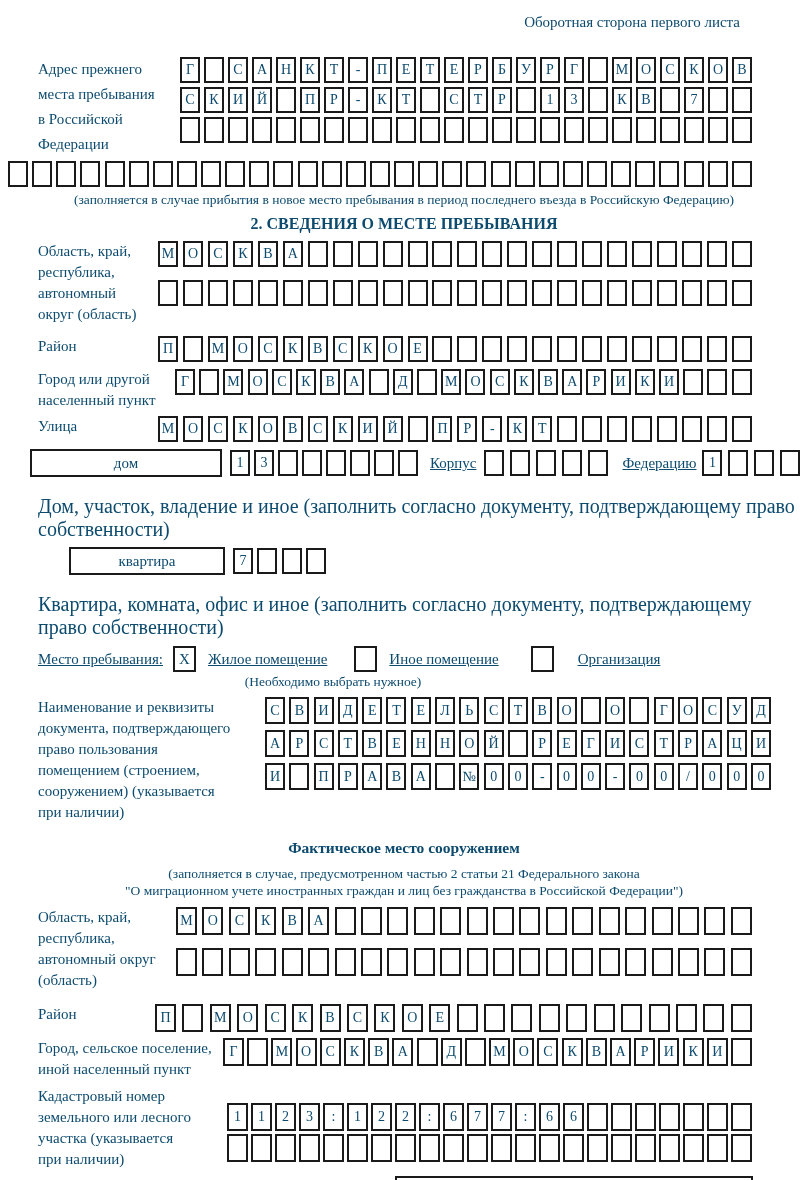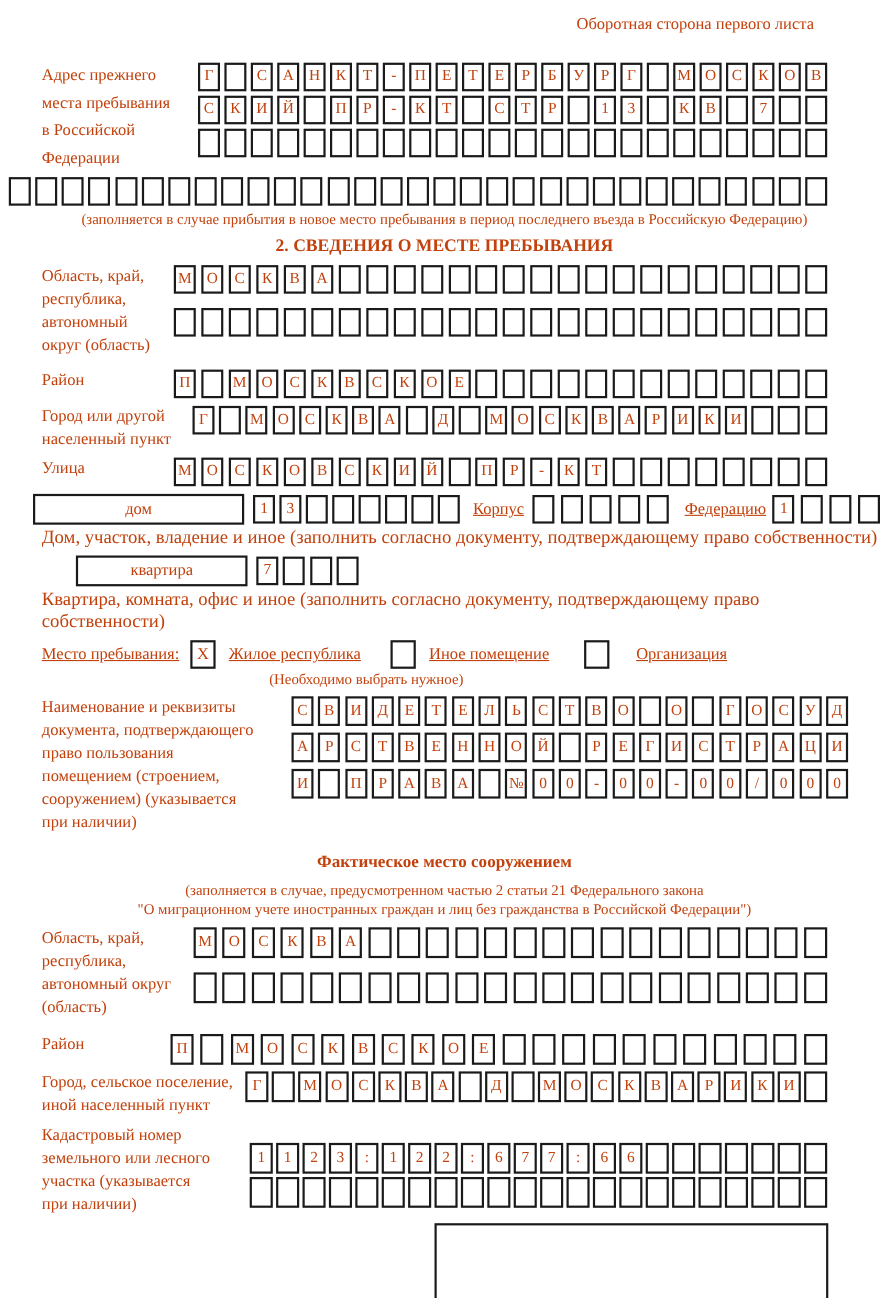--- a/index.html
+++ b/index.html
@@ -2,42 +2,42 @@
 <html><head>
 <meta charset="utf-8">
 <style>
   html,body{margin:0;padding:0;background:#fff;}
   #page{
     position:relative;
     width:800px;height:1180px;
     box-sizing:border-box;
     padding:14px 0 16px 8px;
     background:#fff;
-    color:#c2410c;
+    color:#0c4a6e;
     font-family:"Liberation Serif", serif;
     overflow:hidden;
   }
   .pre{white-space:pre-line;}
   .corner{width:732px;text-align:right;font-size:15px;}
   .frow{display:flex;align-items:flex-start;}
   .lbl{margin-left:30px;font-size:15px;line-height:21px;flex:none;}
   .lbl.lh24{line-height:25px;}
   .cells{display:flex;justify-content:space-between;flex:none;}
   .cell{
     box-sizing:border-box;flex:none;
     width:20px;height:26px;
     border:2px solid #1a1a1a;background:#fff;
     display:flex;align-items:center;justify-content:center;
     font-size:14px;line-height:1;
   }
   .h28 .cell{height:28px;width:21px;}
   .h27 .cell{height:27px;}
   .stack{display:flex;flex-direction:column;}
   .note-c{text-align:center;font-size:13.5px;margin-top:5px;}
-  .note-l{margin-left:30px;font-size:17px;margin-top:2px;}
+  .note-l{margin-left:30px;font-size:20px;margin-top:18px;}
   .title{text-align:center;font-weight:bold;font-size:16px;margin-top:7px;}
   .wbox{
     box-sizing:border-box;border:2px solid #1a1a1a;height:28px;
     display:flex;align-items:center;justify-content:center;
     font-size:15px;flex:none;background:#fff;
   }
   .cbox{
     box-sizing:border-box;border:2px solid #1a1a1a;width:23px;height:26px;flex:none;
     display:flex;align-items:center;justify-content:center;font-size:15px;background:#fff;
   }
@@ -364,21 +364,21 @@
         <span class="cell"></span>
         <span class="cell"></span>
         <span class="cell"></span>
       </div>
   </div>
   <div class="note-l">Квартира, комната, офис и иное (заполнить согласно документу, подтверждающему право собственности)</div>
 
   <div class="frow" style="margin-top:7px;align-items:center;">
     <div class="inline-lbl" style="margin-left:30px;">Место пребывания:</div>
     <div class="cbox" style="margin-left:10px;">X</div>
-    <div class="inline-lbl" style="margin-left:12px;">Жилое республика</div>
+    <div class="inline-lbl" style="margin-left:12px;">Жилое помещение</div>
     <div class="cbox" style="margin-left:27px;"></div>
     <div class="inline-lbl" style="margin-left:12px;">Иное помещение</div>
     <div class="cbox" style="margin-left:32px;"></div>
     <div class="inline-lbl" style="margin-left:24px;">Организация</div>
   </div>
   <div class="note-c" style="width:650px;margin-top:2px;">(Необходимо выбрать нужное)</div>
 
   <div class="frow" style="margin-top:7px;gap:19px;">
     <div class="lbl pre" style="width:208px;">Наименование и реквизиты
 документа, подтверждающего

